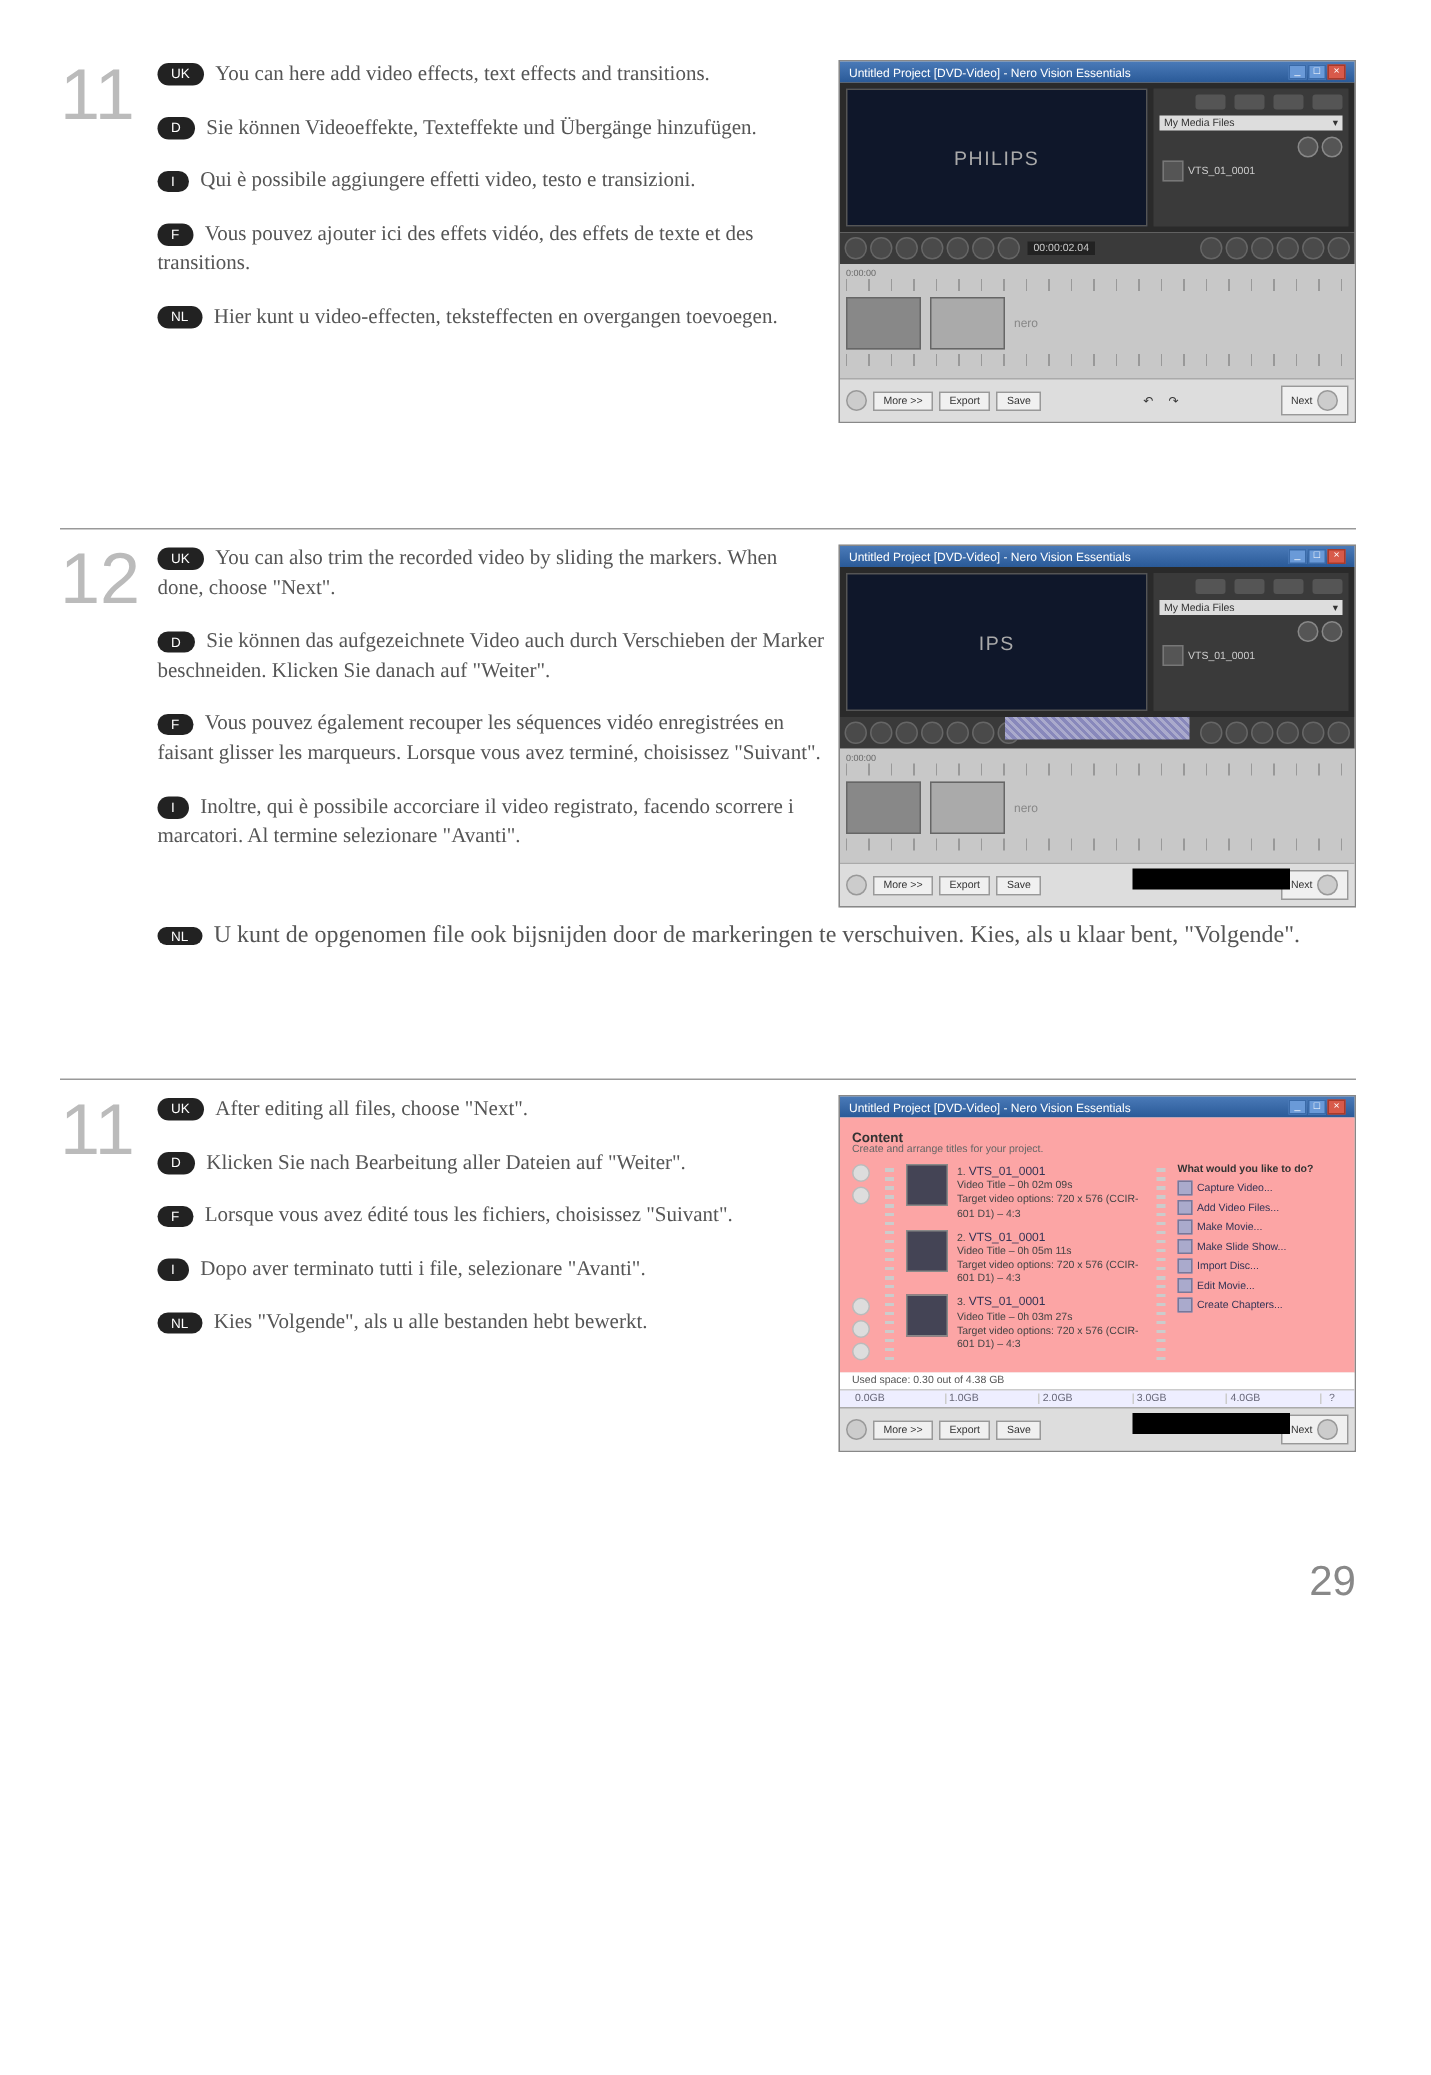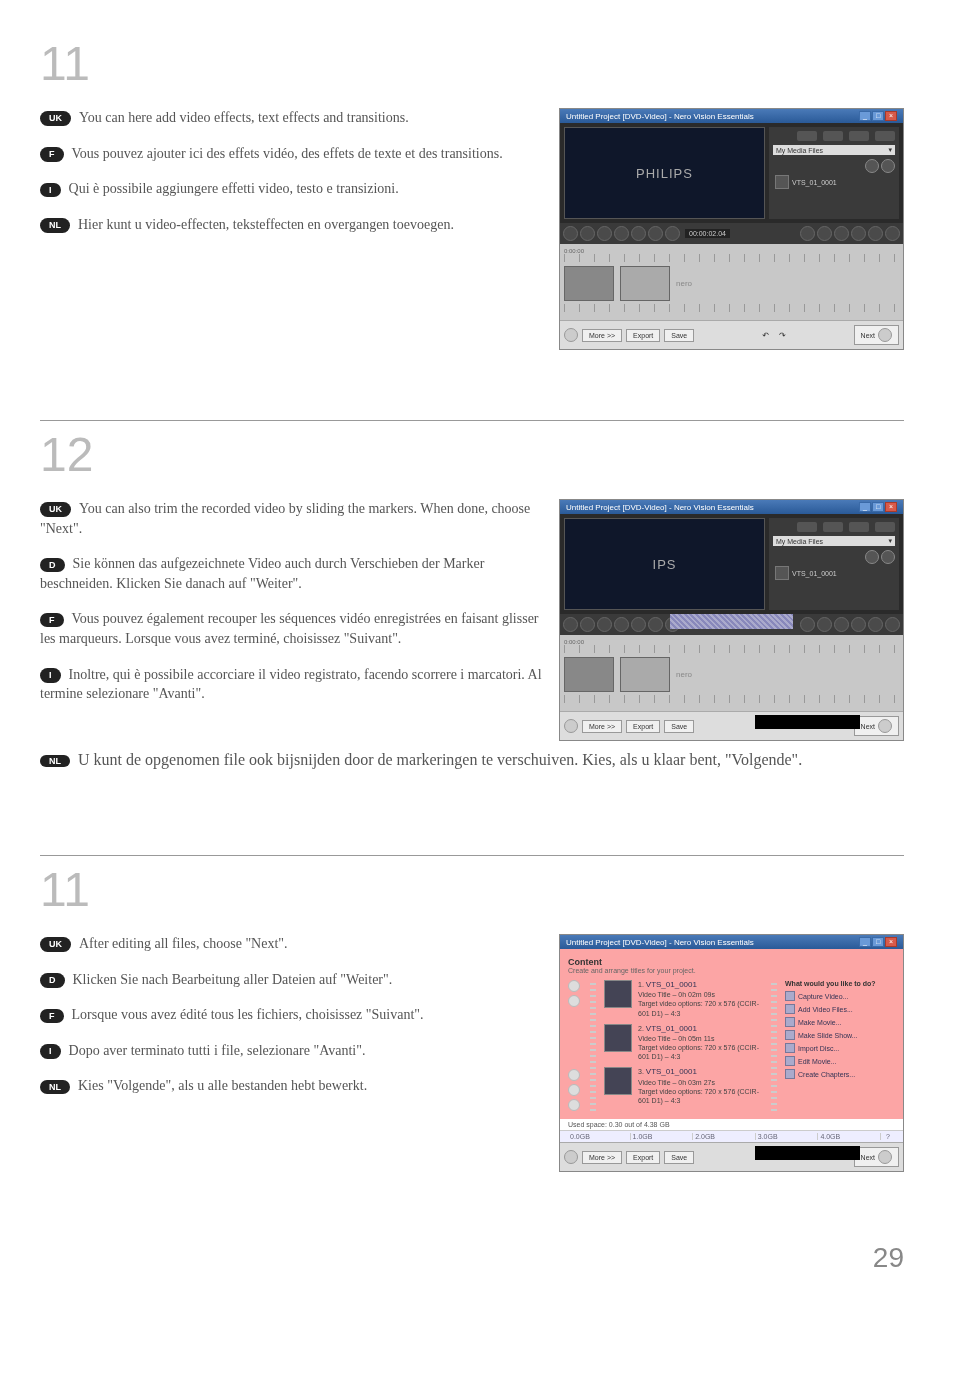--- a/index.html
+++ b/index.html
@@ -10,21 +10,20 @@
     width: 954px;
     margin: 0 auto;
     padding: 30px 50px 30px 40px;
   }
   .section {
     display: flex;
     gap: 20px;
     margin-bottom: 40px;
     padding-bottom: 30px;
     padding-top: 10px;
-    flex-direction: column;
   }
   .section.divider { border-top: 1px solid #999; }
   .step-number {
     font-size: 48px;
     font-weight: 200;
     color: #bbb;
     line-height: 1;
     width: 45px;
     flex-shrink: 0;
     font-family: 'Helvetica Neue', Arial, sans-serif;
@@ -41,21 +40,21 @@
     line-height: 1.4;
   }
   .text-entry {
     margin-bottom: 16px;
   }
   .lang-pill {
     display: inline-block;
     background: #222;
     color: #fff;
     font-size: 9px;
-    font-weight: bold;
+    font-weight: normal;
     padding: 1px 9px;
     border-radius: 9px;
     margin-right: 8px;
     vertical-align: middle;
     font-family: Arial, sans-serif;
   }
   .img-col {
     width: 345px;
     flex-shrink: 0;
   }
@@ -204,22 +203,23 @@
   }
 </style>
 </head>
 <body>
 
 <div class="section">
   <div class="step-number">11</div>
   <div class="content">
     <div class="text-col">
       <div class="text-entry"><span class="lang-pill">UK</span><span>You can here add video effects, text effects and transitions.</span></div>
+      <div class="text-entry"><span class="lang-pill">D</span><span>Sie können Videoeffekte, Texteffekte und Übergänge hinzufügen.</span></div>
+      <div class="text-entry"><span class="lang-pill">I</span><span>Qui è possibile aggiungere effetti video, testo e transizioni.</span></div>
       <div class="text-entry"><span class="lang-pill">F</span><span>Vous pouvez ajouter ici des effets vidéo, des effets de texte et des transitions.</span></div>
-      <div class="text-entry"><span class="lang-pill">I</span><span>Qui è possibile aggiungere effetti video, testo e transizioni.</span></div>
       <div class="text-entry"><span class="lang-pill">NL</span><span>Hier kunt u video-effecten, teksteffecten en overgangen toevoegen.</span></div>
     </div>
     <div class="img-col">
       <div class="mock-window">
         <div class="mock-titlebar">
           <span>Untitled Project [DVD-Video] - Nero Vision Essentials</span>
           <div class="win-btns">
               <div class="win-btn">_</div>
               <div class="win-btn">□</div>
               <div class="win-btn close">×</div>

